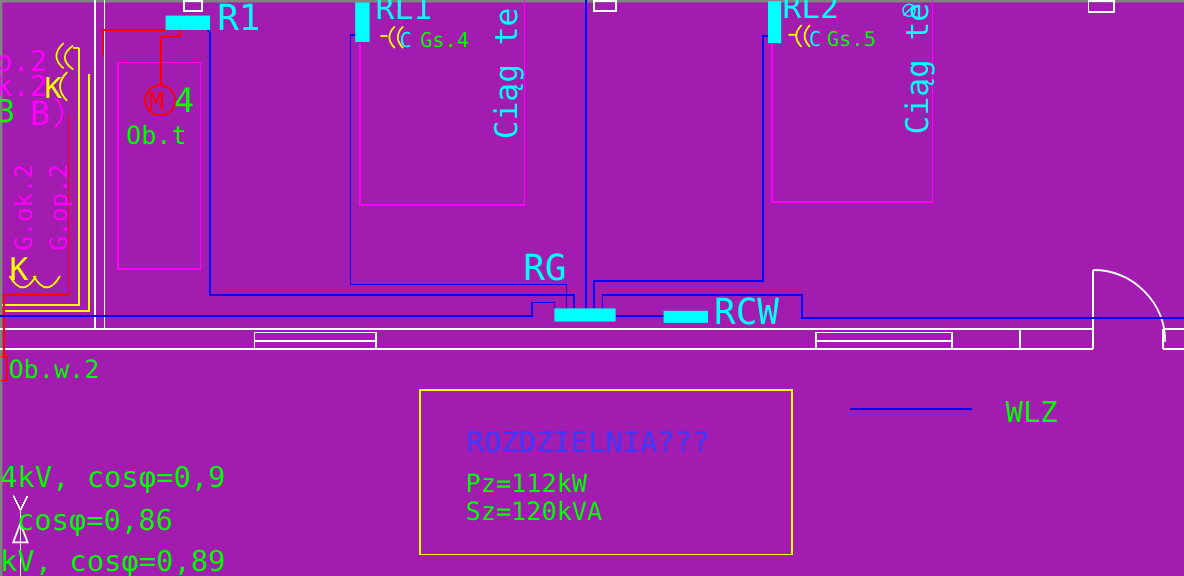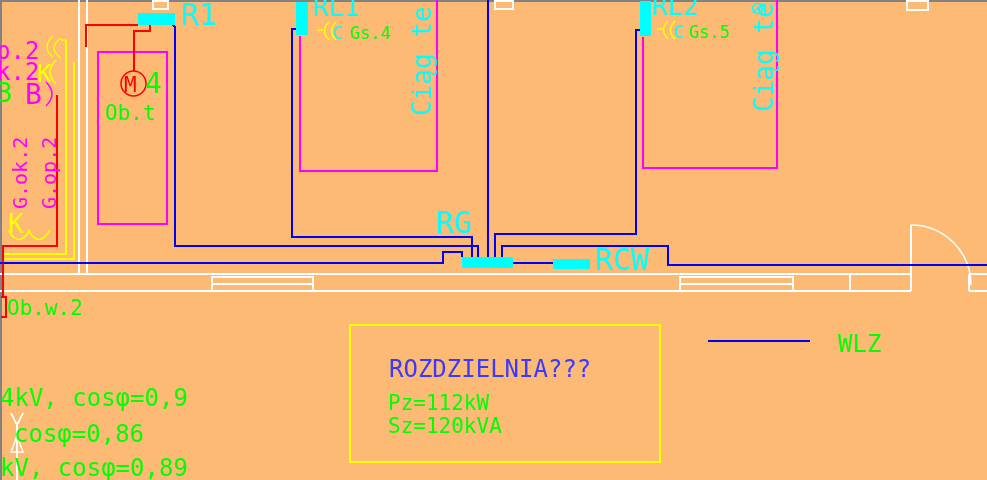--- a/index.html
+++ b/index.html
@@ -1,16 +1,16 @@
 <!DOCTYPE html>
 <html><head>
 <meta charset="utf-8">
 <style>
   html,body{margin:0;padding:0;background:#000;}
-  #canvas{position:relative;width:987px;height:480px;background:#fdba74;overflow:hidden;}
+  #canvas{position:relative;width:987px;height:480px;background:#a21caf;overflow:hidden;}
   svg{display:block;}
   text{font-family:"DejaVu Sans Mono", monospace;}
   .cyan{fill:#00ffff;}
   .green{fill:#00ff00;}
   .magenta{fill:#ff00ff;}
   .red{fill:#ff0000;}
   .yellow{fill:#ffff00;}
   .blue{fill:#3939ff;}
 </style>
 </head>

